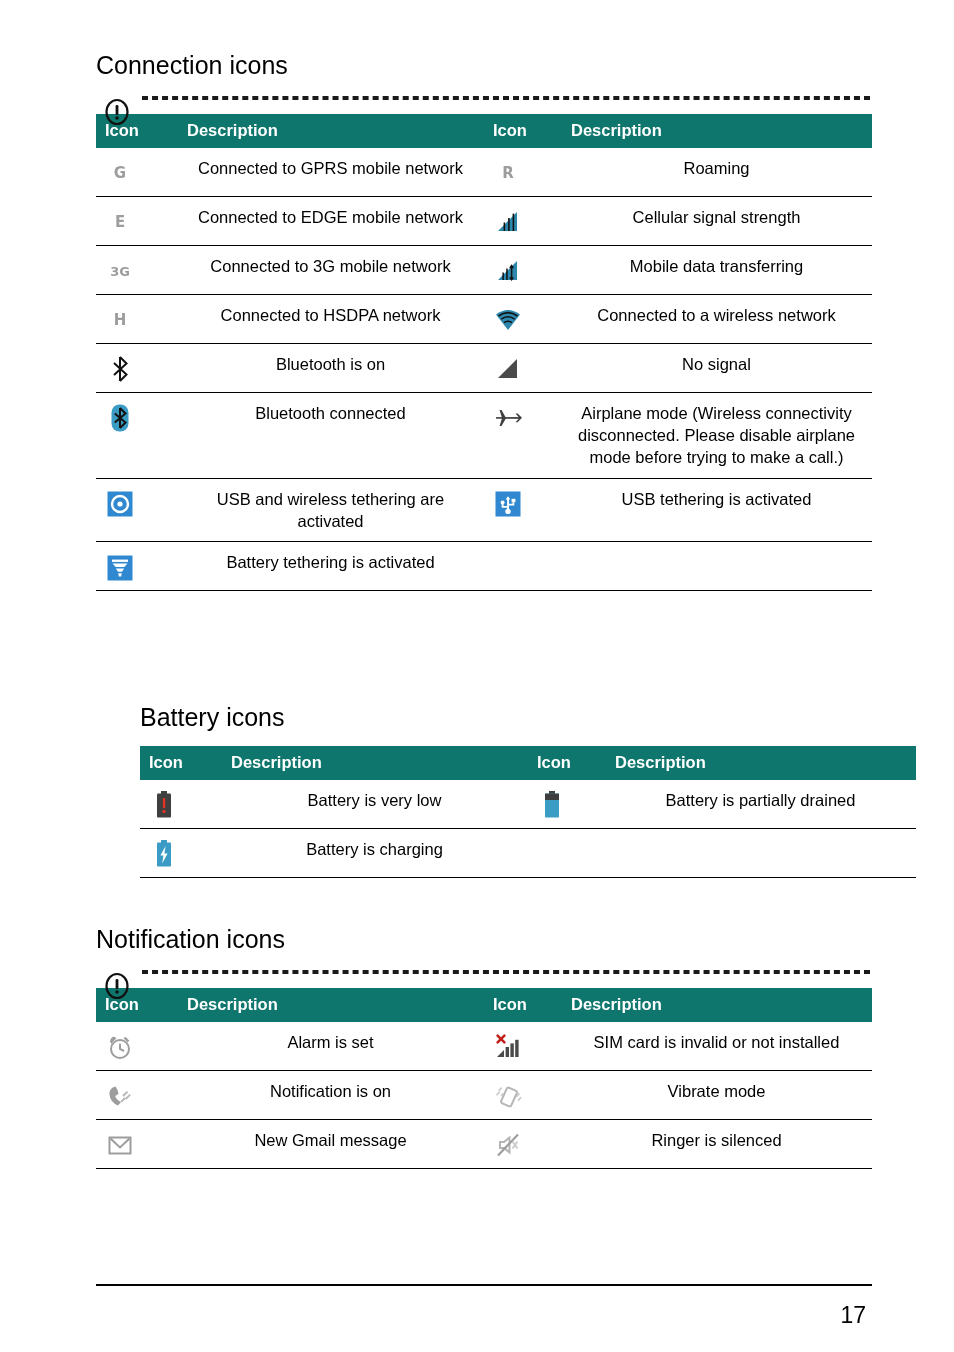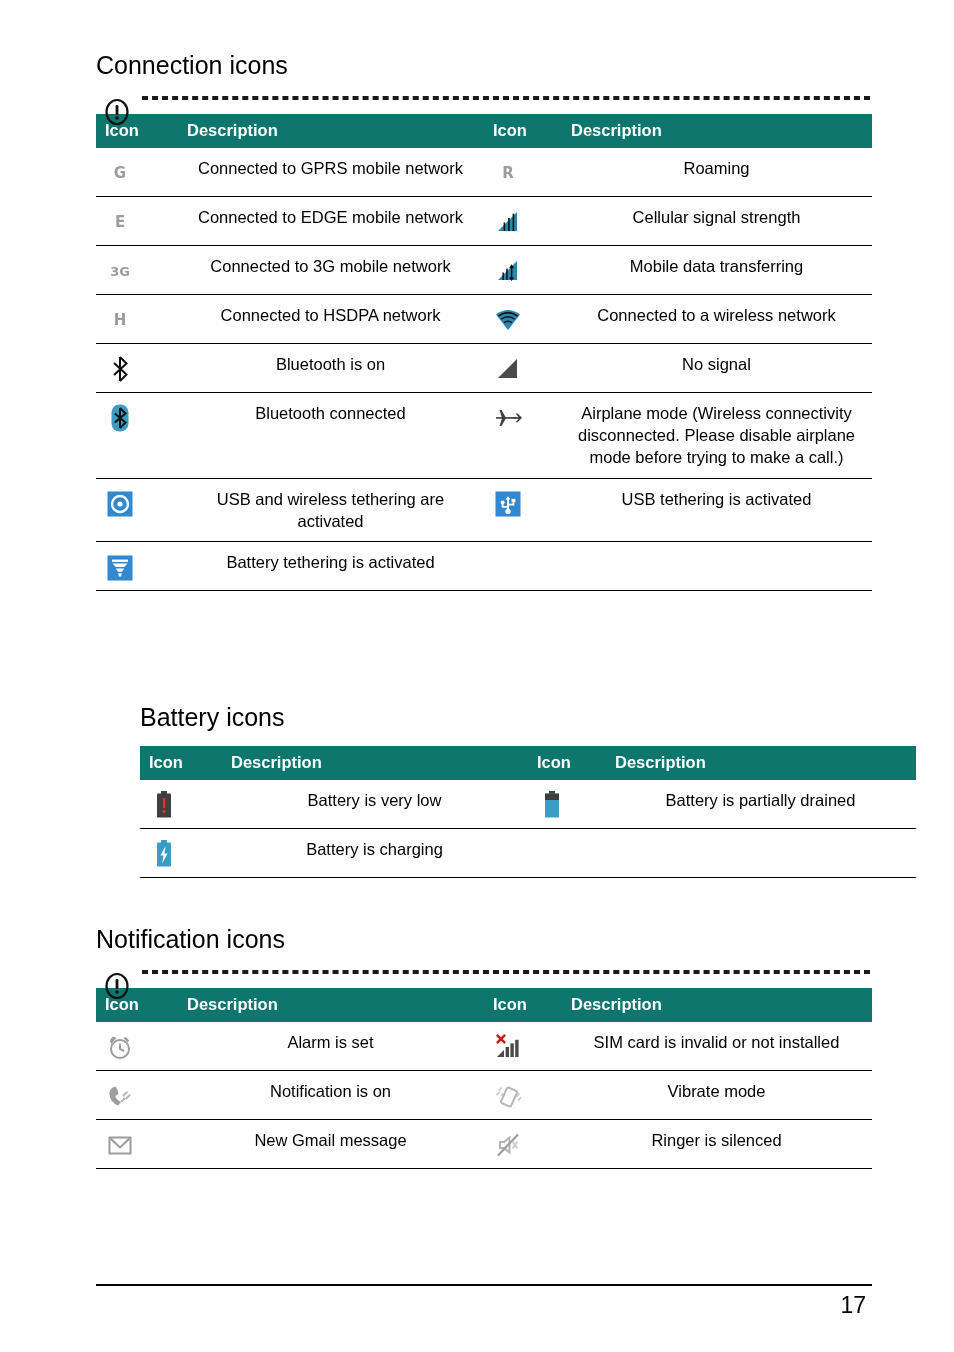--- a/index.html
+++ b/index.html
@@ -120,21 +120,21 @@
     top: 1272px;
     width: 776px;
   }
   .footer-rule {
     border-top: 2px solid #000;
     width: 776px;
   }
   .page-num {
     text-align: right;
     font-size: 23px;
-    padding-top: 6px;
+    padding-top: 16px;
     padding-right: 6px;
   }
 </style>
 </head>
 <body>
 
 <div class="page">
 
   <div style="position:absolute;left:0;top:38px;width:776px;">
 

